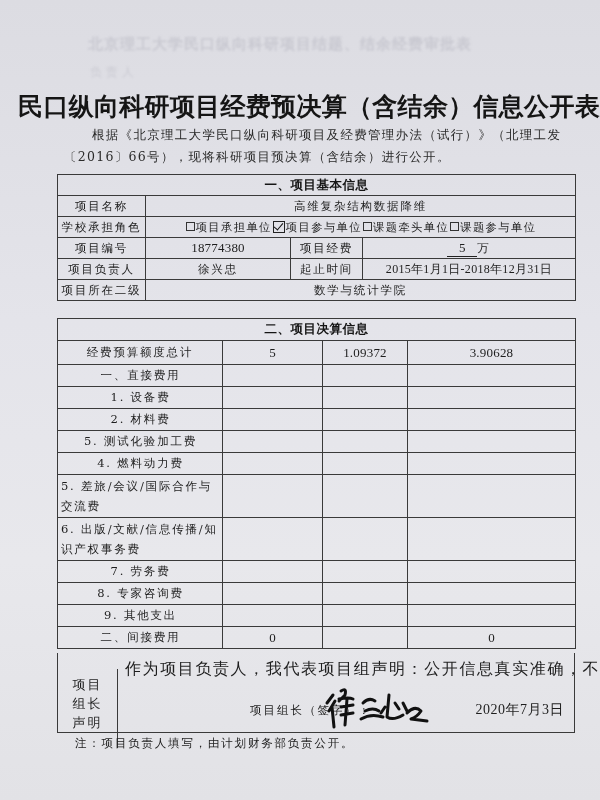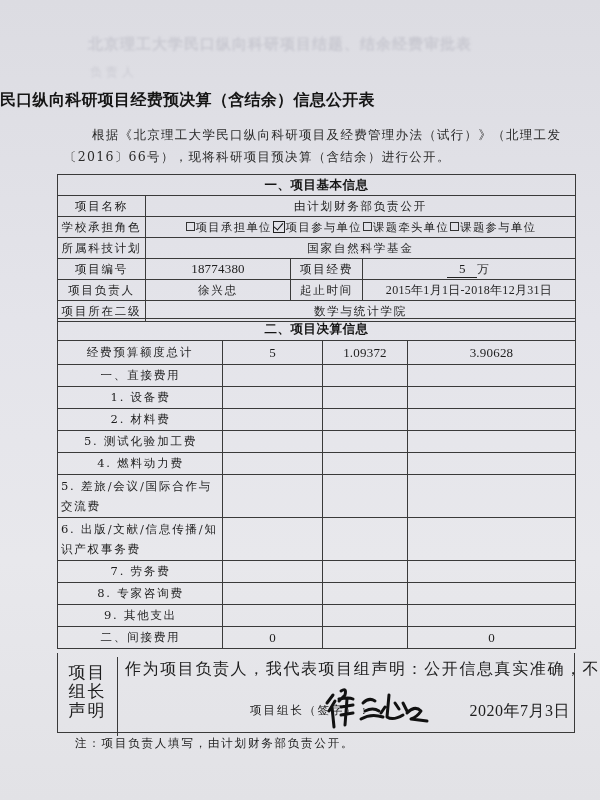--- a/index.html
+++ b/index.html
@@ -14,22 +14,22 @@
     font-family:"DejaVu Sans", sans-serif; font-size:15px; font-weight:bold;
     color:#b8b8c2; opacity:.55; letter-spacing:1px; filter: blur(0.8px);
     white-space:nowrap;
   }
   .ghost2 {
     position:absolute; left:90px; top:64px; font-size:12px;
     font-family:"DejaVu Sans", sans-serif; color:#b8b8c2; opacity:.5; filter: blur(0.8px);
     white-space:nowrap;
   }
   .title {
-    position:absolute; left:0; width:600px; top:90px; text-align:left;
-    font-family:"DejaVu Sans", sans-serif; font-weight:bold; font-size:16px;
+    position:absolute; left:0; width:600px; top:90px; text-align:right;
+    font-family:"DejaVu Sans", sans-serif; font-weight:bold; font-size:25px;
     color:#151515; letter-spacing:0.3px;
   }
   .intro {
     position:absolute; left:72px; top:124px; width:500px;
     font-size:12.5px; line-height:22px; color:#2a2a2a; letter-spacing:1.3px;
   }
   .intro .l1 { padding-left:20px; display:block; white-space:nowrap; }
   .intro .l2 { display:block; margin-left:-8px; white-space:nowrap; }
 
   table.form {
@@ -60,28 +60,28 @@
     content:""; position:absolute; left:2px; top:-1px; width:4px; height:8px;
     border-right:1.6px solid #111; border-bottom:1.6px solid #111; transform:rotate(40deg);
   }
   .role-line { letter-spacing:1.4px; font-size:11.3px;margin-top:46px; }
   .under { display:inline-block; border-bottom:1px solid #222; width:30px; text-align:center; }
   #decl {
     position:absolute; left:57px; top:653px; width:518px; height:80px;
     border:1px solid #3a3a3a; border-top:none; box-sizing:border-box;
   }
   #decl .lbl {
-    position:absolute; left:0; top:4px; width:60px; height:79px; border-right:1px solid #3a3a3a;
-    font-size:17px; text-align:center; line-height:19px; padding-top:6px; box-sizing:border-box;
+    position:absolute; left:0; top:16px; width:60px; height:79px; border-right:1px solid #3a3a3a;
+    font-size:13px; text-align:center; line-height:19px; padding-top:6px; box-sizing:border-box;
     letter-spacing:2px;
   }
   #decl .stmt { position:absolute; left:67px; top:6px; font-size:16px; letter-spacing:1.6px; white-space:nowrap; }
   #decl .sig-label { position:absolute; left:148px; top:50px; font-size:11.5px; letter-spacing:2px;margin-left:44px; }
   #decl .sig { position:absolute; left:265px; top:28px; width:110px; height:50px; }
-  #decl .date { position:absolute; right:4px; top:48px; font-size:16px; letter-spacing:0.5px; }
+  #decl .date { position:absolute; right:10px; top:48px; font-size:14px; letter-spacing:0.5px; }
   .footnote { position:absolute; left:75px; top:736px; font-size:11.5px; letter-spacing:1.8px; color:#222; }
 </style>
 </head>
 <body>
 
 <div class="ghost">北京理工大学民口纵向科研项目结题、结余经费审批表</div>
 <div class="ghost2">负 责 人</div>
 
 <div class="title">民口纵向科研项目经费预决算（含结余）信息公开表</div>
 <div class="intro">
@@ -95,31 +95,27 @@
       <col style="width:145px">
       <col style="width:72px">
       <col style="width:213px">
   </colgroup>
   <tbody>
       <tr>
         <td colspan="4" class="sec">一、项目基本信息</td>
       </tr>
   <tr>
     <td>项目名称</td>
-    <td colspan="3">由计划财务部负责公开</td>
+    <td colspan="3">高维复杂结构数据降维</td>
   </tr>
   <tr>
     <td>学校承担角色</td>
     <td colspan="3" class="role-line">
       <span class="checkbox"></span><span>项目承担单位</span><span class="checkbox big checked"></span><span>项目参与单位</span><span class="checkbox"></span><span>课题牵头单位</span><span class="checkbox"></span><span>课题参与单位</span>
     </td>
-  </tr>
-  <tr>
-    <td>所属科技计划</td>
-    <td colspan="3">国家自然科学基金</td>
   </tr>
   <tr>
     <td>项目编号</td>
     <td class="num">18774380</td>
     <td>项目经费</td>
     <td><span class="under num">5</span><span>万</span></td>
   </tr>
   <tr>
     <td>项目负责人</td>
     <td>徐兴忠</td>

